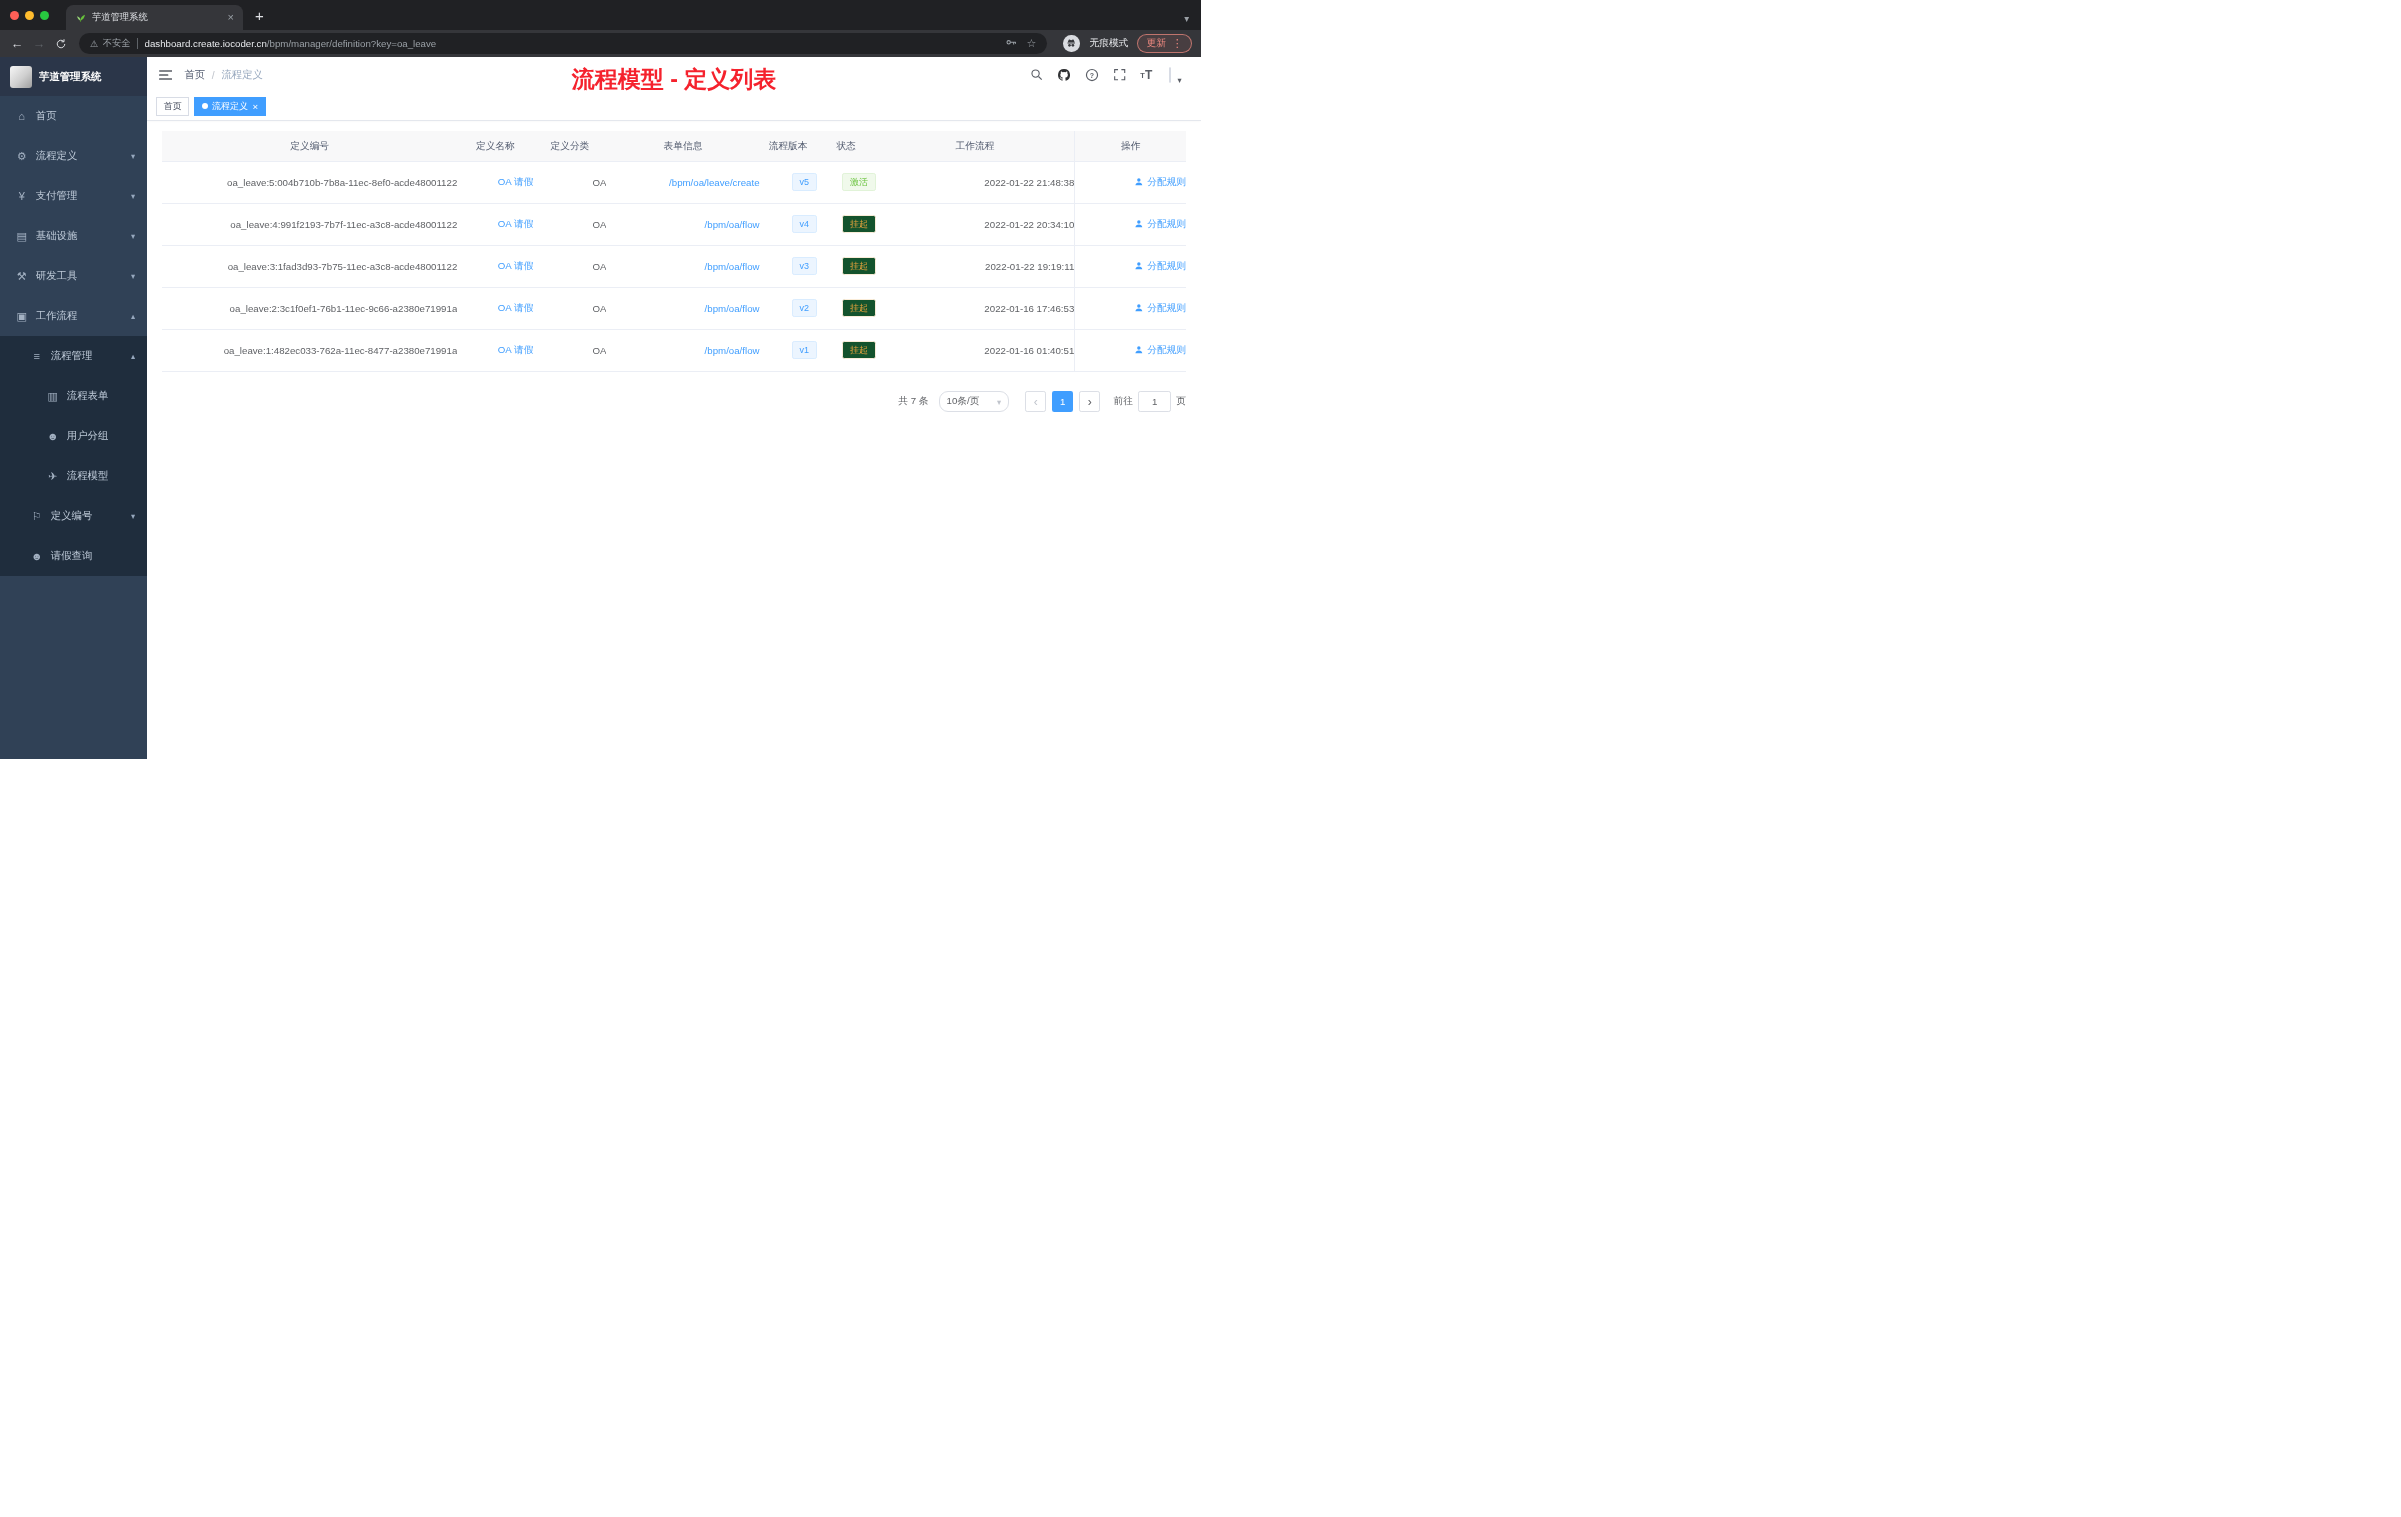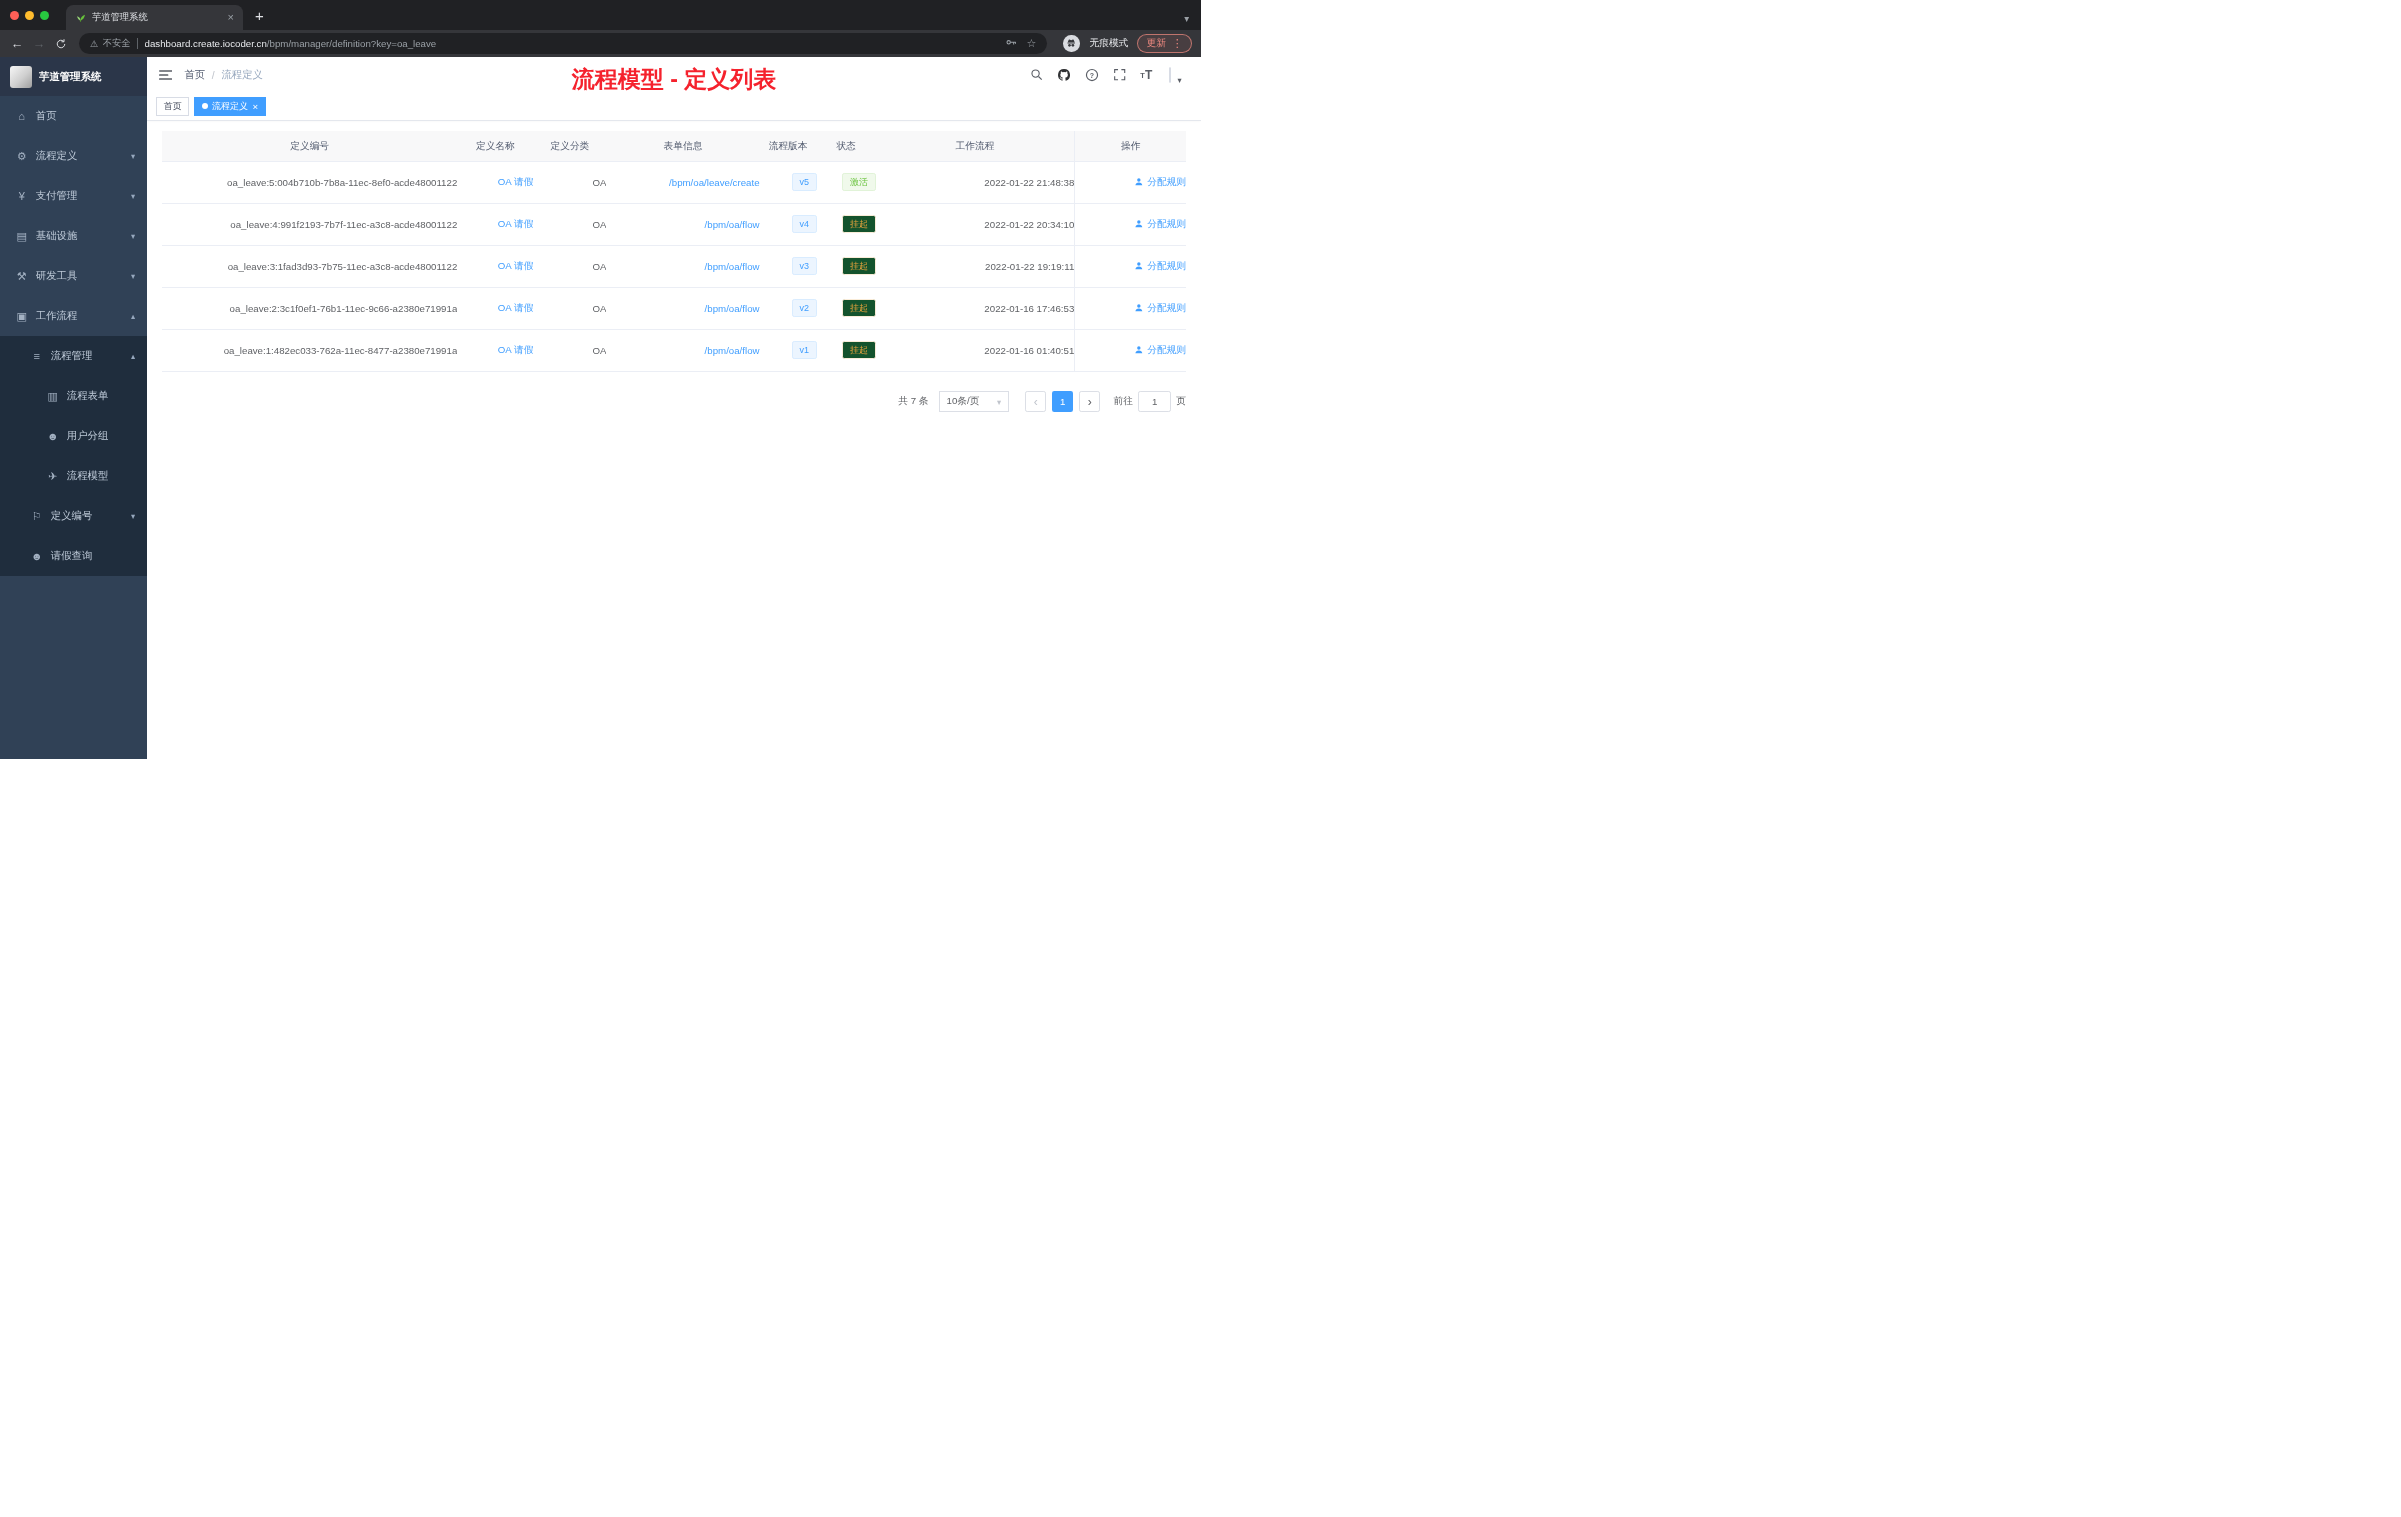--- a/index.html
+++ b/index.html
@@ -77,21 +77,21 @@
   .c-op{border-left:0.7px solid #ebeef5}
   .link{color:#409eff;text-decoration:none;cursor:pointer}
   .tag{display:inline-block;height:18px;line-height:16.3px;padding:0 6.7px;border-radius:2.2px;font-size:9px;border:0.7px solid}
   .tag-blue{background:#ecf5ff;border-color:#d9ecff;color:#409eff}
   .tag-green{background:#f0f9eb;border-color:#e1f3d8;color:#67c23a}
   .tag-orange{background:#14532d;border-color:#faecd8;color:#e6a23c}
   .op-link{display:inline-flex;align-items:center;gap:3.7px}
 
   .pagination{display:flex;align-items:center;justify-content:flex-end;margin-top:19.3px;font-size:9.7px;color:#606266}
   .pg-total{margin-right:10.4px}
-  .pg-select{width:70px;height:21px;border:0.7px solid #dcdfe6;border-radius:0;display:flex;align-items:center;justify-content:space-between;padding:0 6.7px;color:#606266;background:#fff;cursor:pointer;margin-right:16.3px}
+  .pg-select{width:70px;height:21px;border:0.7px solid #dcdfe6;border-radius:9px;display:flex;align-items:center;justify-content:space-between;padding:0 6.7px;color:#606266;background:#fff;cursor:pointer;margin-right:16.3px}
   .pg-select .caret{color:#c0c4cc;font-size:8.2px}
   .pg-btn{width:21px;height:21px;border:0.7px solid #dcdfe6;border-radius:2.2px;background:#fff;display:flex;align-items:center;justify-content:center;color:#606266;font-size:12px;cursor:pointer}
   .pg-btn.disabled{color:#c0c4cc;cursor:default}
   .pg-page{width:21px;height:21px;border-radius:2.2px;background:#409eff;color:#fff;display:flex;align-items:center;justify-content:center;font-size:9.7px;margin:0 6px;cursor:pointer}
   .pg-next{margin-right:13.4px}
   .pg-goto{display:flex;align-items:center;gap:5.2px}
   .pg-goto input{width:33px;height:21px;border:0.7px solid #dcdfe6;border-radius:2.2px;text-align:center;font-size:9.7px;color:#606266}
 </style>
 </head>
 <body>

